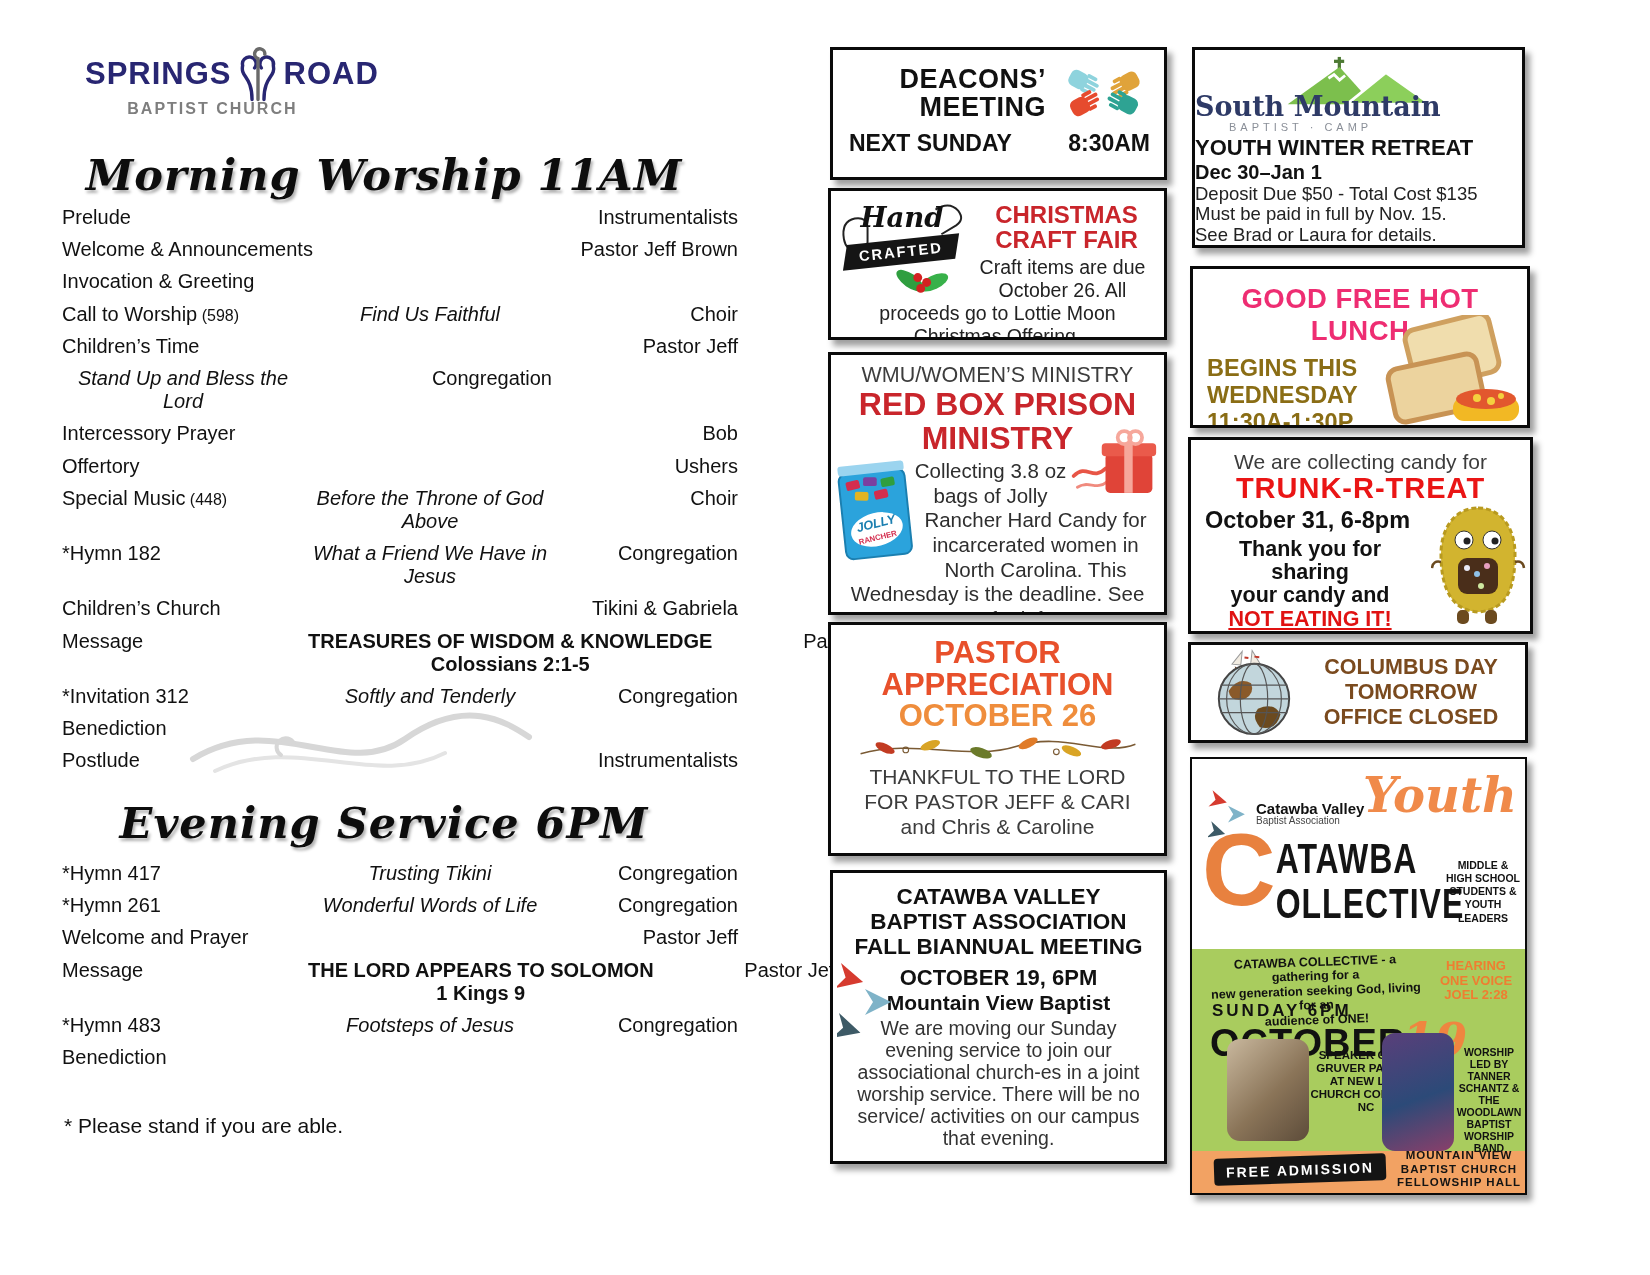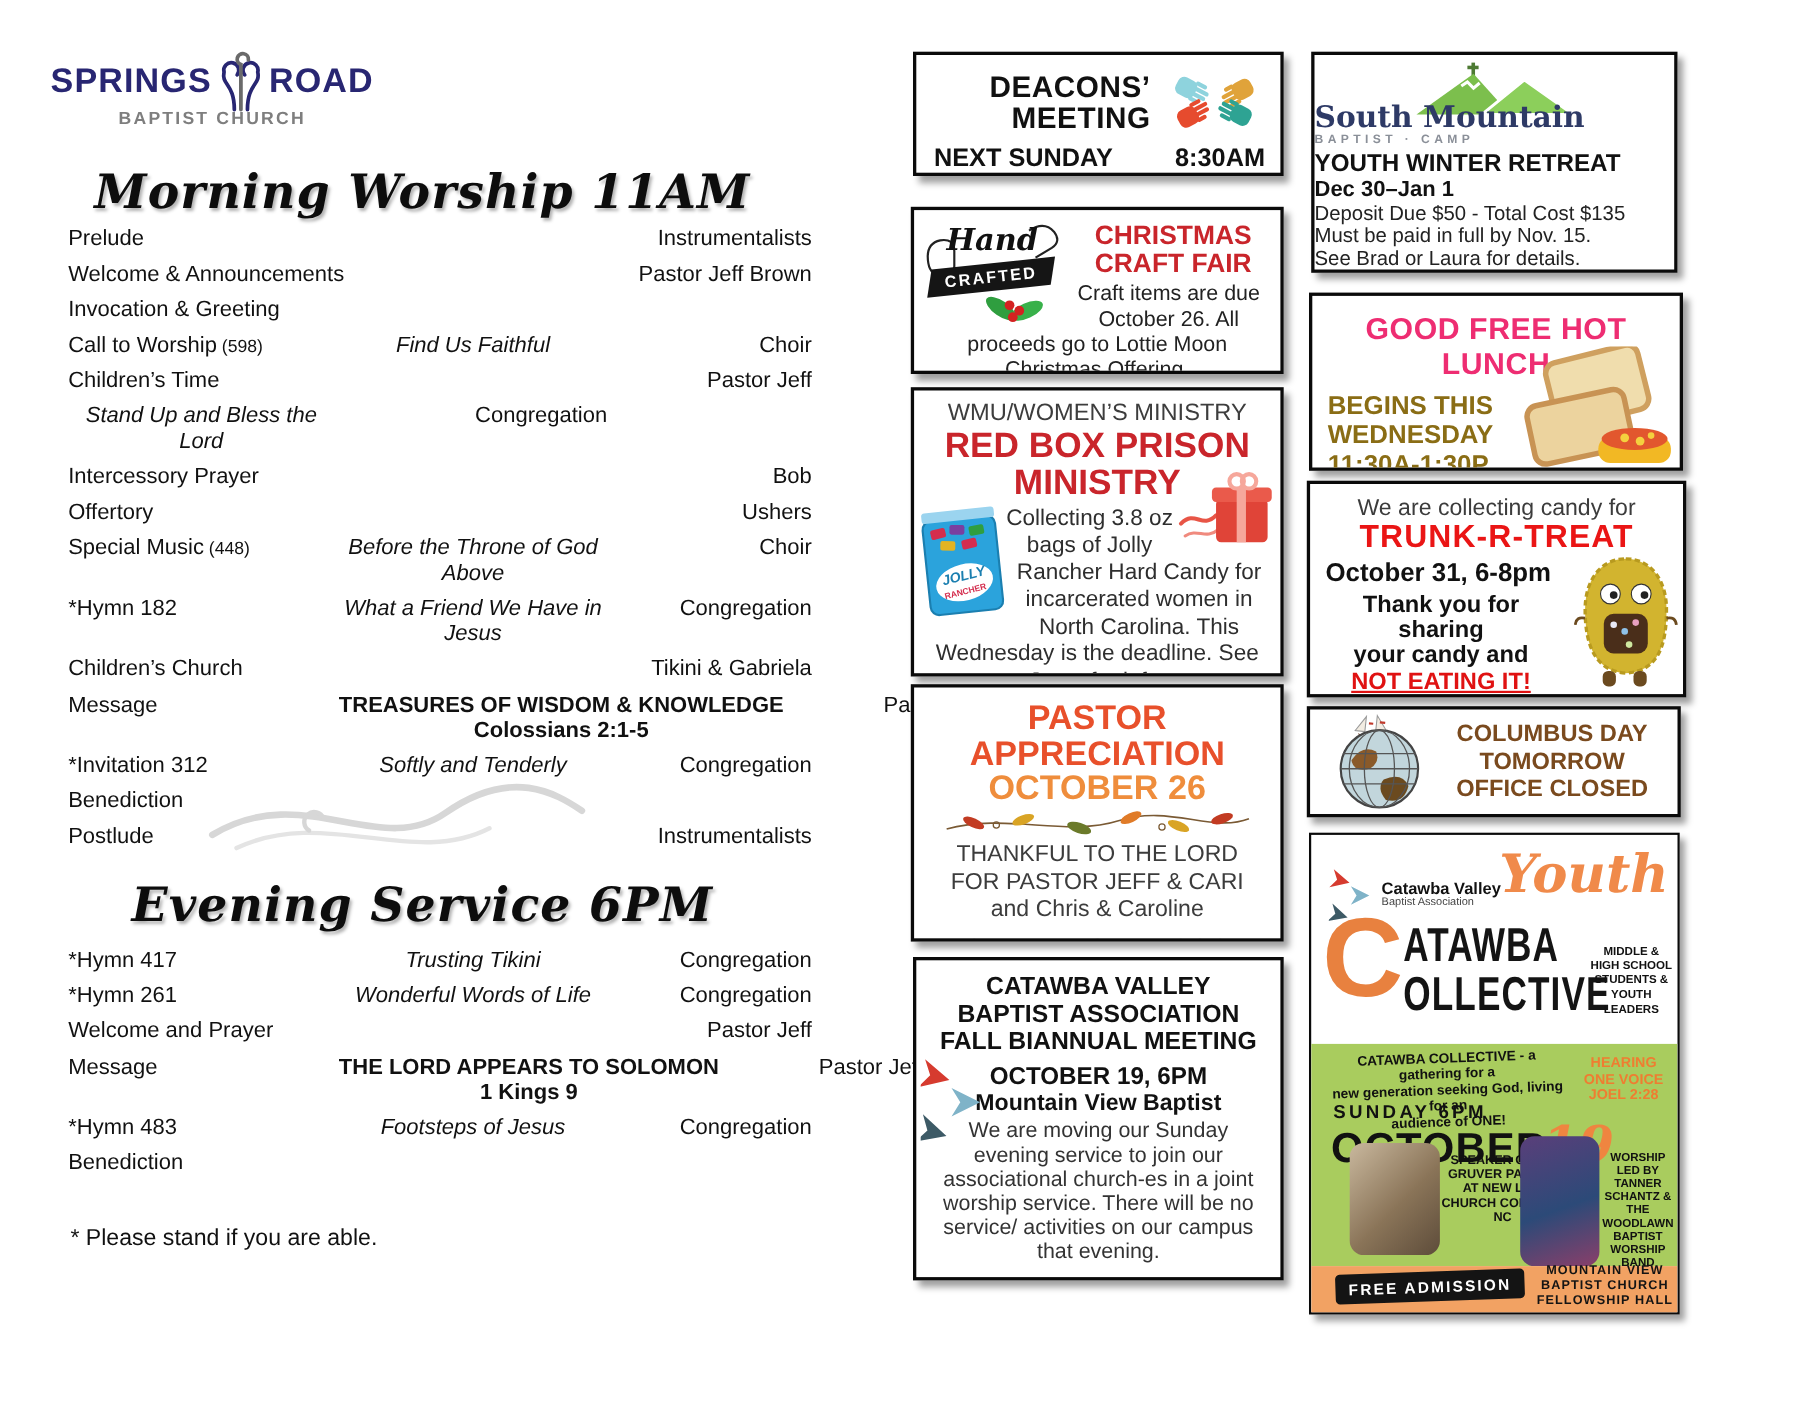--- a/index.html
+++ b/index.html
@@ -2,21 +2,21 @@
 <html><head>
 <meta charset="utf-8">
 <style>
   html,body{margin:0;padding:0;background:#fff;}
   body{width:1650px;height:1275px;position:relative;overflow:hidden;
        font-family:"Liberation Sans",sans-serif;color:#111;}
 
   
   .abs{position:absolute;}
   .logo{left:46px;top:44px;text-align:center;}
-  .logo-row{display:flex;align-items:center;justify-content:center;gap:3px;}
+  .logo-row{display:flex;align-items:center;justify-content:center;gap:3px;margin-left:39px;}
   .logo-word{font-size:31px;font-weight:700;color:#282672;letter-spacing:1px;}
   .logo-sub{font-size:16px;font-weight:600;color:#7e7e7e;letter-spacing:2px;margin-top:-4px;}
 
   .script-title{font-family:"DejaVu Serif",serif;font-style:italic;font-weight:700;
                 font-size:43px;text-align:center;letter-spacing:1px;color:#0d0d0d;
                 text-shadow:2px 3px 3px rgba(0,0,0,.30);}
   #morning-title{left:60px;top:150px;width:648px;}
   #evening-title{left:60px;top:798px;width:648px;}
 
   .svc-list{left:62px;width:676px;}
@@ -32,21 +32,21 @@
   .svc-r{text-align:right;white-space:nowrap;}
 
   #flourish{left:185px;top:693px;width:350px;height:100px;}
   #footnote{left:64px;top:1114px;font-size:21px;}
 
   
   .bx{position:absolute;background:#fff;border:3px solid #0a0a0a;box-sizing:border-box;
       box-shadow:5px 6px 6px rgba(0,0,0,.38);overflow:hidden;}
 
   
-  #bx-deacons{left:830px;top:47px;width:337px;height:113px;}
+  #bx-deacons{left:830px;top:47px;width:337px;height:133px;}
   .dcn-top{display:flex;align-items:center;padding:10px 12px 0 10px;}
   .dcn-title{flex:1;text-align:right;font-weight:800;font-size:27px;line-height:1.05;
              letter-spacing:.5px;padding-right:10px;}
   .dcn-hands{width:96px;height:66px;flex:0 0 auto;}
   .dcn-bottom{display:flex;justify-content:space-between;padding:4px 14px 0 16px;
               font-weight:800;font-size:23px;}
 
   
   #bx-craft{left:828px;top:188px;width:339px;height:152px;}
   .craft-icon{float:left;width:128px;height:100px;margin:8px 2px 0 8px;}
@@ -76,21 +76,21 @@
   .cv-arrows{position:absolute;left:4px;top:86px;width:62px;height:96px;}
   .cv-when{font-weight:800;font-size:22px;margin-top:6px;}
   .cv-where{font-weight:800;font-size:21px;}
   .cv-body{font-size:19.5px;color:#333;line-height:1.13;margin:2px 12px 0 12px;}
 
   
   #bx-camp{left:1192px;top:47px;width:333px;height:201px;text-align:left;}
   .cmp-mtn{width:170px;height:50px;display:block;margin:6px auto 0 auto;}
   .cmp-brand{font-family:"DejaVu Serif",serif;font-weight:700;color:#2e3a66;font-size:27px;
              line-height:.95;margin-top:-12px;}
-  .cmp-sub{font-size:11px;color:#8a8f98;letter-spacing:4px;font-weight:700;margin-top:1px;}
+  .cmp-sub{font-size:11px;color:#8a8f98;letter-spacing:4px;font-weight:400;margin-top:1px;padding-left:34px;}
   .cmp-t{font-weight:800;font-size:22px;margin-top:2px;}
   .cmp-d{font-weight:800;font-size:20px;}
   .cmp-l{font-size:18.5px;line-height:1.12;color:#222;}
 
   
   #bx-lunch{left:1190px;top:266px;width:340px;height:162px;}
   .ln-t{color:#ee2d72;font-weight:800;font-size:27.5px;text-align:center;margin-top:14px;letter-spacing:.5px;}
   .ln-l{color:#8a6d15;font-weight:800;font-size:23.5px;line-height:1.14;margin:8px 0 0 14px;}
   .ln-food{position:absolute;right:4px;top:46px;width:150px;height:112px;}
 

